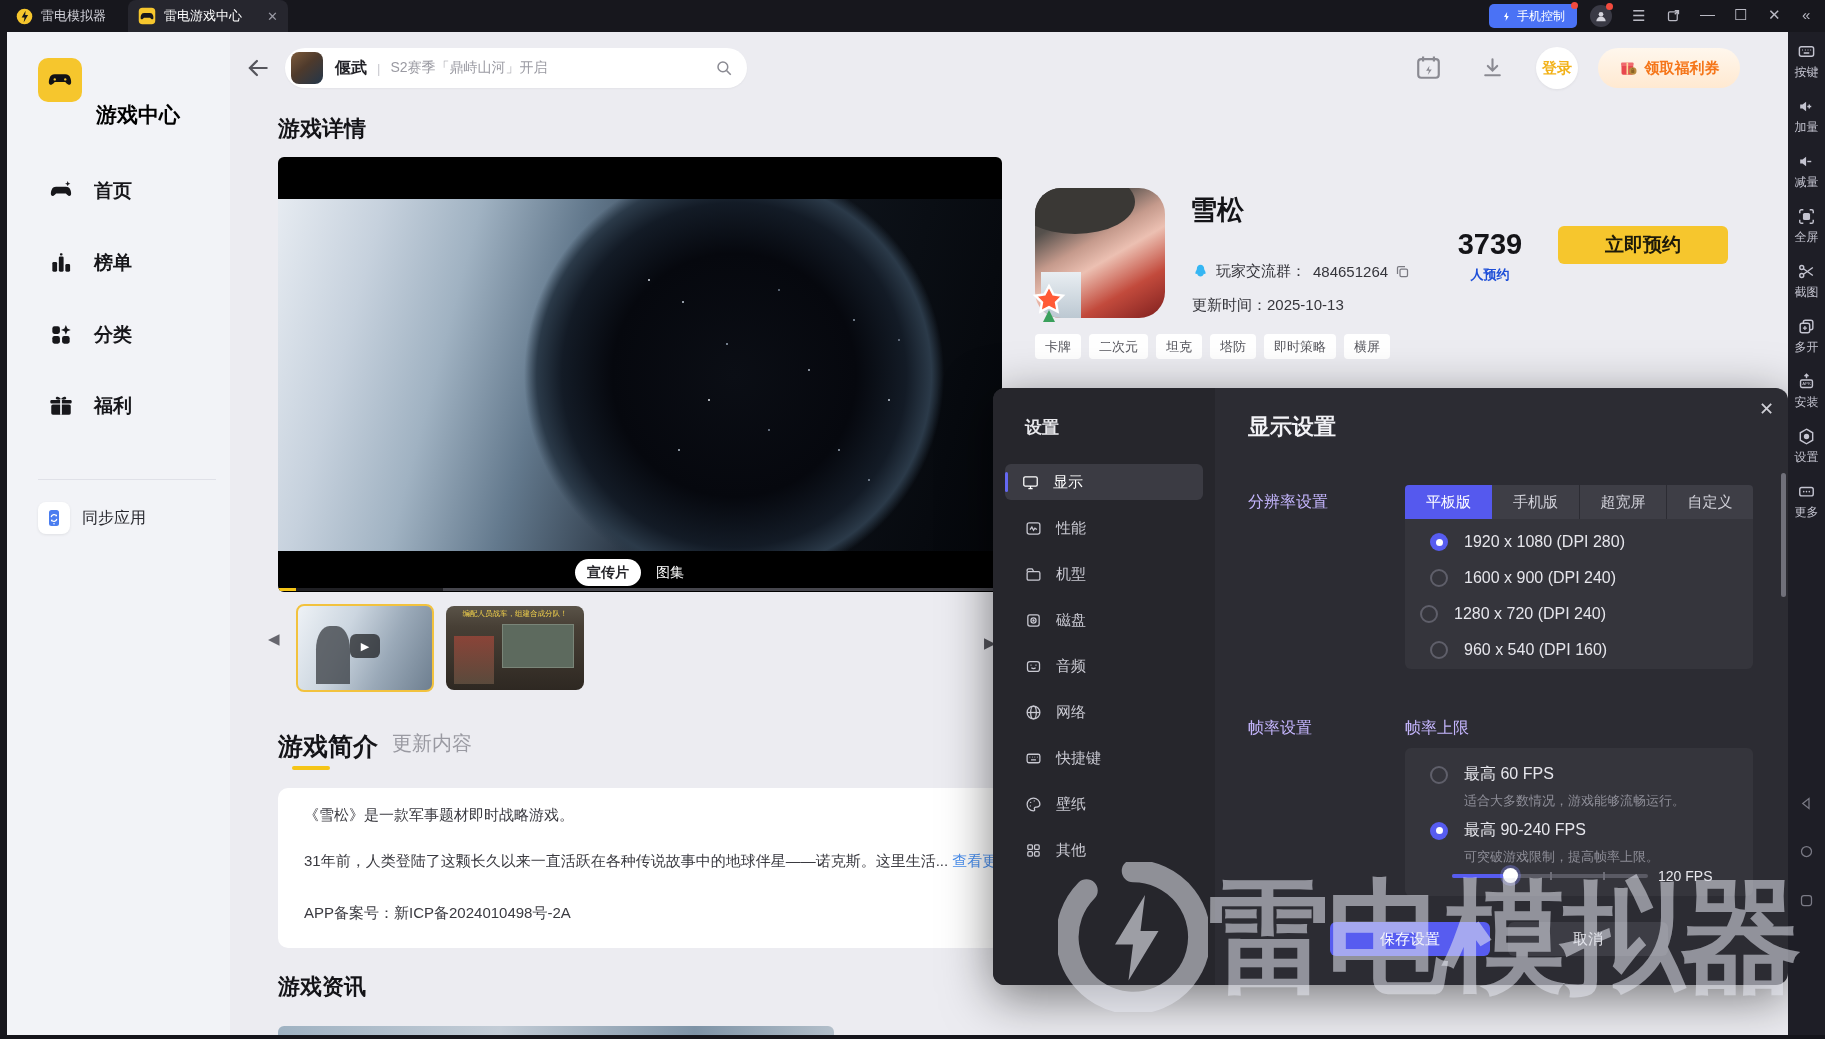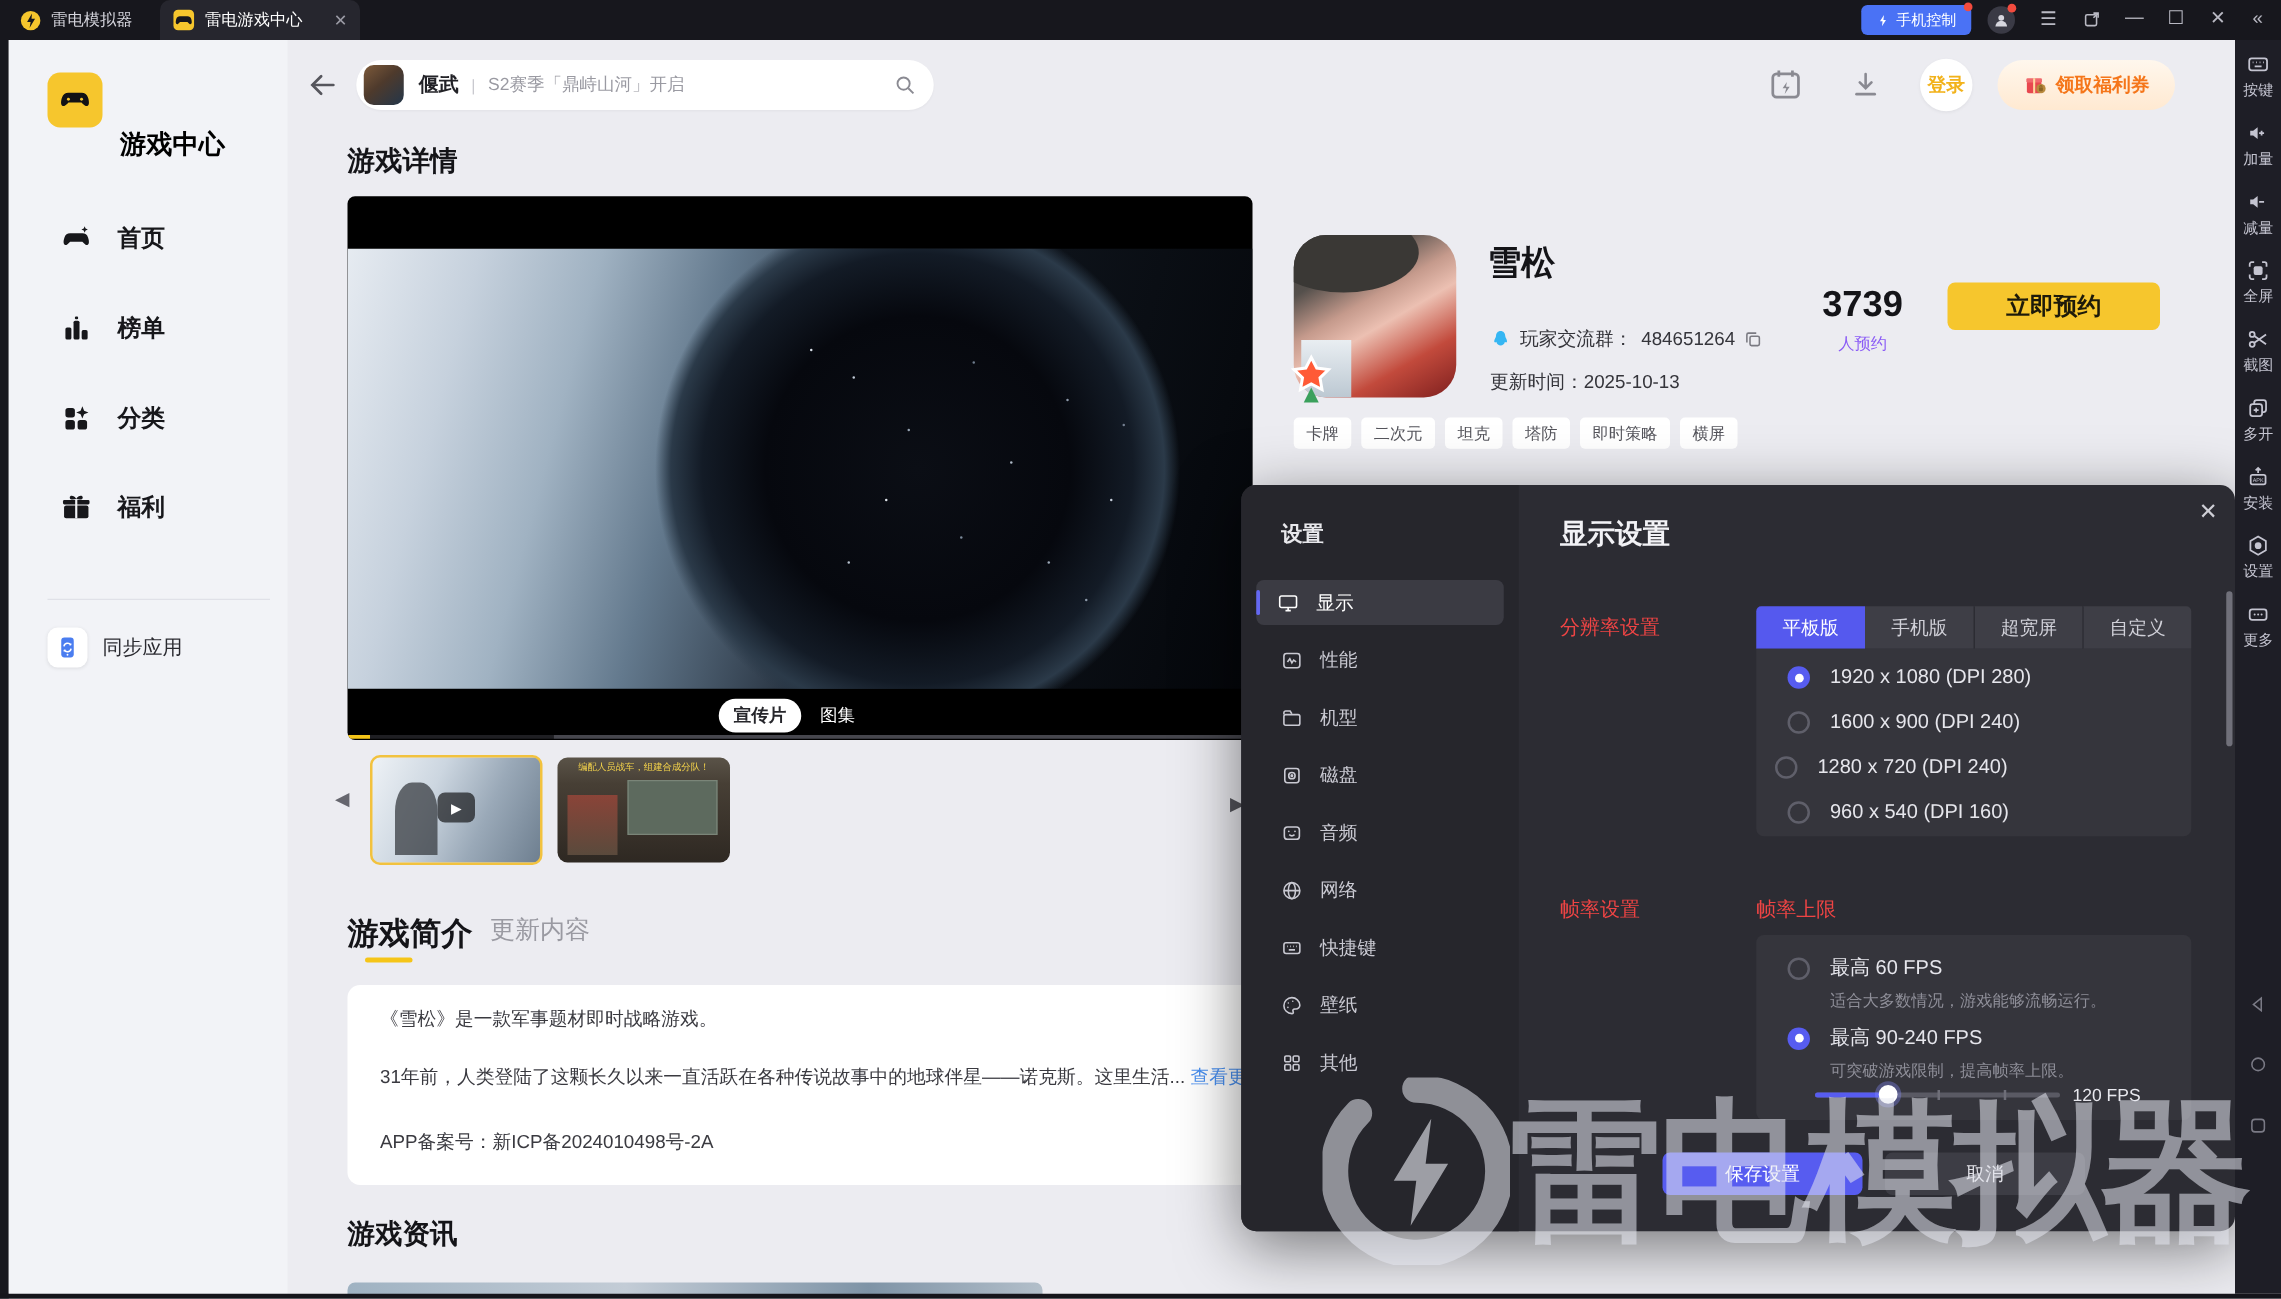--- a/index.html
+++ b/index.html
@@ -44,21 +44,21 @@
   .dmenu{position:absolute;left:0;top:0;width:222px;height:597px;background:#26262c;border-radius:12px 0 0 12px;}
   .ditem{position:absolute;left:12px;width:198px;height:36px;display:flex;align-items:center;gap:14px;color:#c9c9d2;font-size:15px;border-radius:6px;}
   .ditem.active{background:#3b3b43;color:#fff;}
   .dbar{position:absolute;left:0;top:8px;width:3px;height:20px;border-radius:2px;background:#6468f2;}
   .seg{height:34px;display:flex;align-items:center;justify-content:center;font-size:15px;color:#d0d0d8;background:#3e3e46;}
   .seg.active{background:#5559ee;color:#fff;}
   .dbox{background:#35353c;border-radius:6px;}
   .radio{width:18px;height:18px;border-radius:50%;border:2px solid #5f5f6a;box-sizing:border-box;display:flex;align-items:center;justify-content:center;}
   .radio.sel{border:none;background:#575cf0;}
   .radio.sel::after{content:'';width:7px;height:7px;border-radius:50%;background:#fff;}
-  .dlabel{font-size:16px;color:#ef4444;}
+  .dlabel{font-size:16px;color:#c4b5fd;}
   .opttext{font-size:16px;color:#e6e6ec;}
   .optdesc{font-size:13px;color:#8e8e98;}
   .btn-primary{background:#575cf0;border-radius:6px;color:#fff;font-size:15px;display:flex;align-items:center;justify-content:center;}
   .btn-dark{background:#3d3d45;border-radius:6px;color:#e0e0e6;font-size:15px;display:flex;align-items:center;justify-content:center;}
   
   .toolbar{left:1788px;top:32px;width:37px;height:1003px;background:#1e1e26;z-index:25;}
   .tool{position:absolute;left:0;width:37px;display:flex;flex-direction:column;align-items:center;gap:3px;color:#c4c4d0;font-size:12px;}
   
   .watermark{left:1058px;top:862px;z-index:40;pointer-events:none;display:flex;align-items:center;color:rgba(230,232,240,0.55);}
   .wmtext{font-size:122px;font-weight:900;letter-spacing:-4px;line-height:1;}
@@ -294,21 +294,21 @@
       </svg>
     <span style="font-size:15px;color:#35353b;">玩家交流群：</span>
     <span style="font-size:15px;color:#35353b;">484651264</span>
     <svg width="15" height="15" viewBox="0 0 24 24" fill="none" stroke="#7a7a82" stroke-width="2">
         <rect x="8" y="8" width="12" height="12" rx="2"></rect>
         <path d="M16 4H6a2 2 0 0 0-2 2v10"></path>
       </svg>
   </div>
   <div class="ab" style="left:1192px;top:296px;font-size:15px;color:#35353b;">更新时间：2025-10-13</div>
   <div class="ab" style="left:1435px;top:228px;width:110px;text-align:center;font-size:29px;font-weight:bold;color:#141418;">3739</div>
-  <div class="ab" style="left:1435px;top:266px;width:110px;text-align:center;font-size:13px;color:#8b5cf6;">人预约</div>
+  <div class="ab" style="left:1435px;top:266px;width:110px;text-align:center;font-size:13px;color:#1d4ed8;font-weight:bold;">人预约</div>
   <div class="ab reservebtn" style="left:1558px;top:226px;width:170px;height:38px;">
     <span>立即预约</span>
   </div>
   <div class="ab row" style="left:1035px;top:334px;gap:8px;">
     <span class="tagpill">卡牌</span>
     <span class="tagpill">二次元</span>
     <span class="tagpill">坦克</span>
     <span class="tagpill">塔防</span>
     <span class="tagpill">即时策略</span>
     <span class="tagpill">横屏</span>

